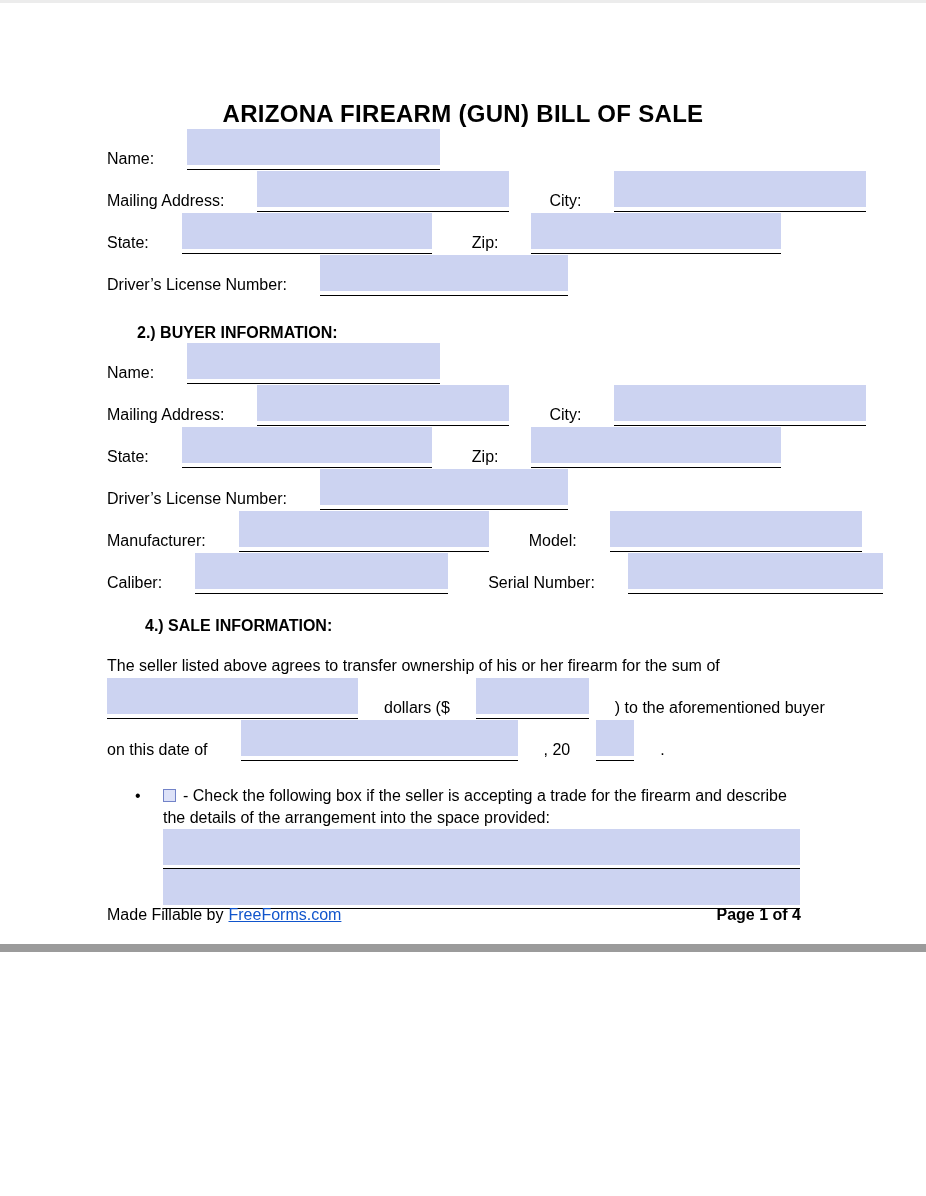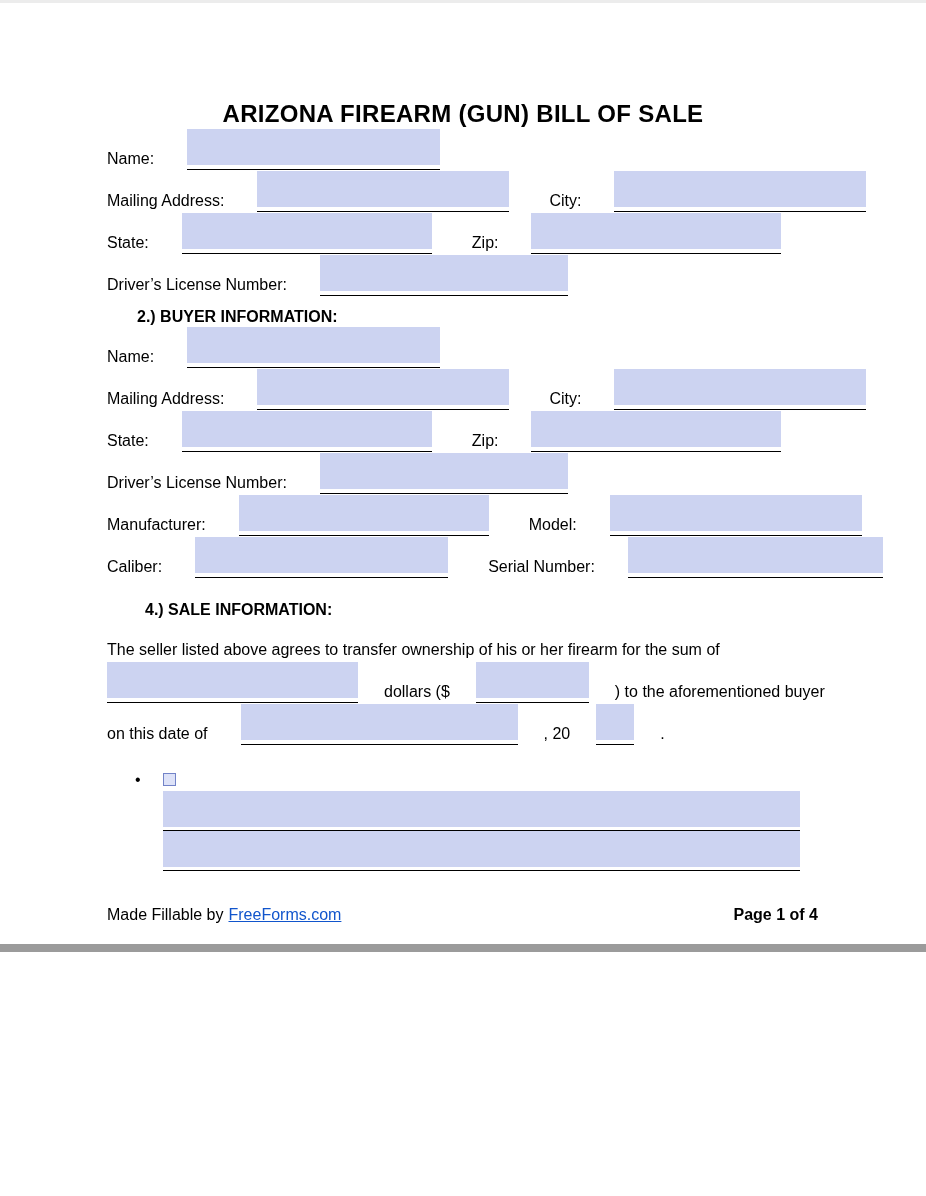--- a/index.html
+++ b/index.html
@@ -28,21 +28,21 @@
     font-weight: bold;
     letter-spacing: 0.3px;
   }
   .content { padding: 0 107px; }
   .sec-heading {
     font-size: 16px;
     font-weight: bold;
     margin: 0 0 0 30px;
   }
   .mt-sec1 { margin-top: 33px; }
-  .mt-sec2 { margin-top: 12px; }
+  .mt-sec2 { margin-top: 28px; }
   .mt-sec3 { margin-top: 43px; margin-left: 38px; }
   .mt-sec4 { margin-top: 23px; margin-left: 38px; }
   .row {
     display: flex;
     align-items: flex-end;
     height: 42px;
     font-size: 16px;
     white-space: nowrap;
     gap: 26px;
   }
@@ -87,21 +87,21 @@
   .trade-line {
     display: flex;
     align-items: flex-end;
     height: 40px;
     margin-left: 56px;
   }
   .trade-line .blank { margin-left: 0; height: 20px; }
   .trade-line .field { height: 36px; bottom: 3px; }
   .footer {
     position: absolute;
-    left: 107px; right: 108px; bottom: 28px;
+    left: 107px; right: 125px; bottom: 28px;
     display: flex;
     justify-content: space-between;
     align-items: baseline;
     font-size: 16px;
   }
   .footer-link {
     color: var(--link-color, #1155cc);
     text-decoration: underline;
     margin-left: 5px;
     cursor: pointer;
@@ -248,21 +248,21 @@
         <span class="txt">, 20</span>
         <span class="blank nogap" style="width:38px">
           <input type="text" class="field" value="" style="">
         </span>
         <span class="txt">.</span>
       </div>
 
       <div class="bullet-item">
         <span class="bullet-glyph">•</span>
         <div class="bullet-content">
-          <span class="checkbox"></span>
+          <span class="checkbox"></span><span>- Check the following box if the seller is accepting a trade for the firearm and describe the details of the arrangement into the space provided:</span>
         </div>
       </div>
 
       <div class="trade-line">
         <span class="blank" style="width:637px">
           <input type="text" class="field" value="" style="">
         </span>
       </div>
       <div class="trade-line">
         <span class="blank" style="width:637px">

